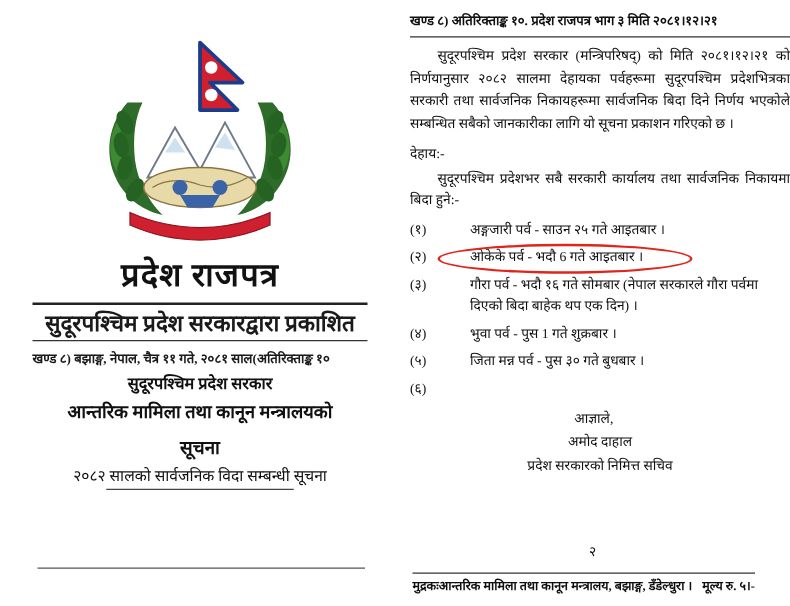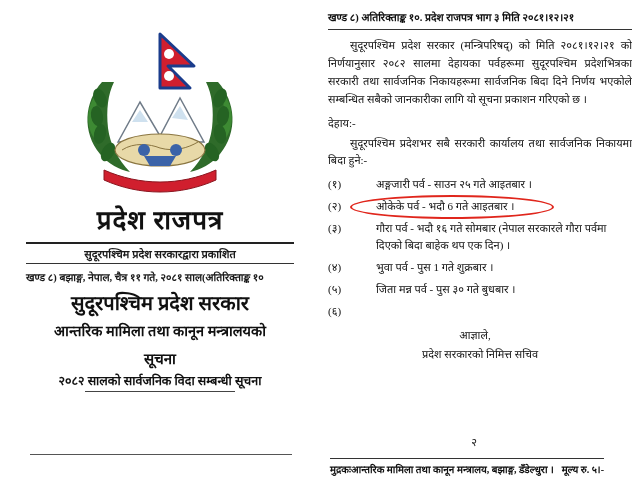--- a/index.html
+++ b/index.html
@@ -53,21 +53,21 @@
     border-top: 2px solid #222;
     margin: 5px 0 2px 0;
   }
   .rule-thin {
     width: 268px;
     height: 0;
     border-top: 1px solid #333;
     margin: 2px 0 3px 0;
   }
   .published-by {
-    font-size: 11px;
+    font-size: 18px;
     text-align: center;
     font-weight: bold;
     color: #1a1a1a;
   }
   .issue-line {
     width: 268px;
     display: flex;
     justify-content: flex-start;
     align-items: center;
     font-size: 10.5px;
@@ -77,42 +77,42 @@
   }
   .issue-line .seg { white-space: nowrap; }
   .bhag {
     margin-top: 7px;
     font-size: 21px;
     font-weight: bold;
     text-align: center;
   }
   .govt-name {
     margin-top: 5px;
-    font-size: 20px;
+    font-size: 13px;
     font-weight: bold;
     text-align: center;
     line-height: 1.45;
   }
   .ministry {
     margin-top: 3px;
     font-size: 14.5px;
     font-weight: bold;
     text-align: center;
     line-height: 1.45;
   }
   .notice-word {
     margin-top: 6px;
     font-size: 15px;
     font-weight: bold;
     text-align: center;
   }
   .notice-sub {
     margin-top: 4px;
     font-size: 12.5px;
-    font-weight: bold;
+    font-weight: normal;
     text-align: center;
   }
   .underline-short {
     width: 150px;
     border-top: 1px solid #444;
     margin: 2px auto 0 auto;
   }
   .left-bottom-rule {
     position: absolute;
     left: 30px;
@@ -333,20 +333,21 @@
         <span class="num">(५)</span>
         <span class="cont">जिता मन्न पर्व - पुस ३० गते बुधबार ।</span>
       </li>
       <li>
         <span class="num">(६)</span>
       </li>
     </ul>
 
     <div class="sig-block">
       <div class="aagyale">आज्ञाले,</div>
+      <div>अमोद दाहाल</div>
       <div>प्रदेश सरकारको निमित्त सचिव</div>
     </div>
 
     <div class="page-number">२</div>
 
     <div class="rp-footer">
       <span>मुद्रकःआन्तरिक मामिला तथा कानून मन्त्रालय, बझाङ्ग, डँडेल्धुरा ।</span>
       <span>मूल्य रु. ५।-</span>
     </div>
   </div>

